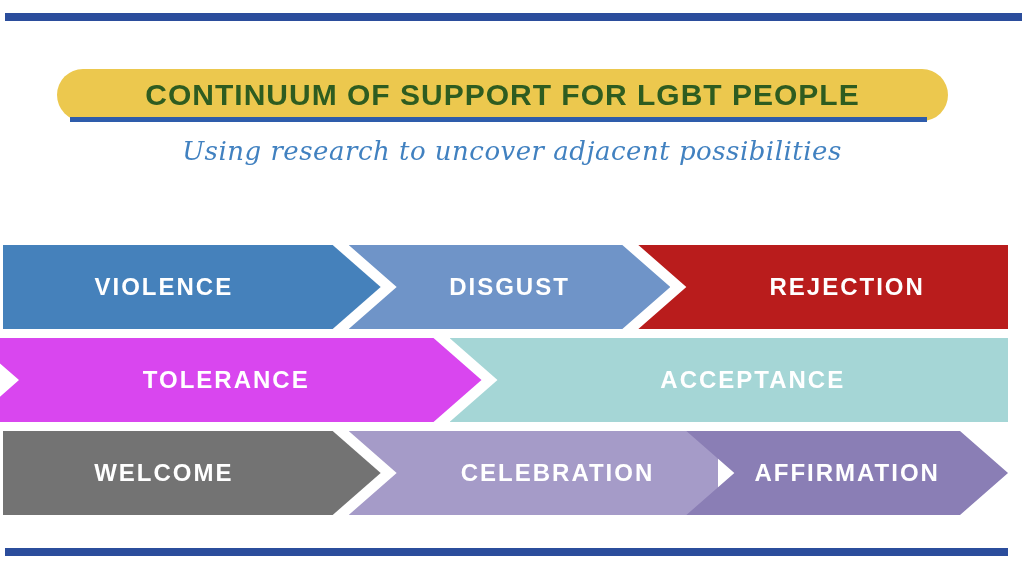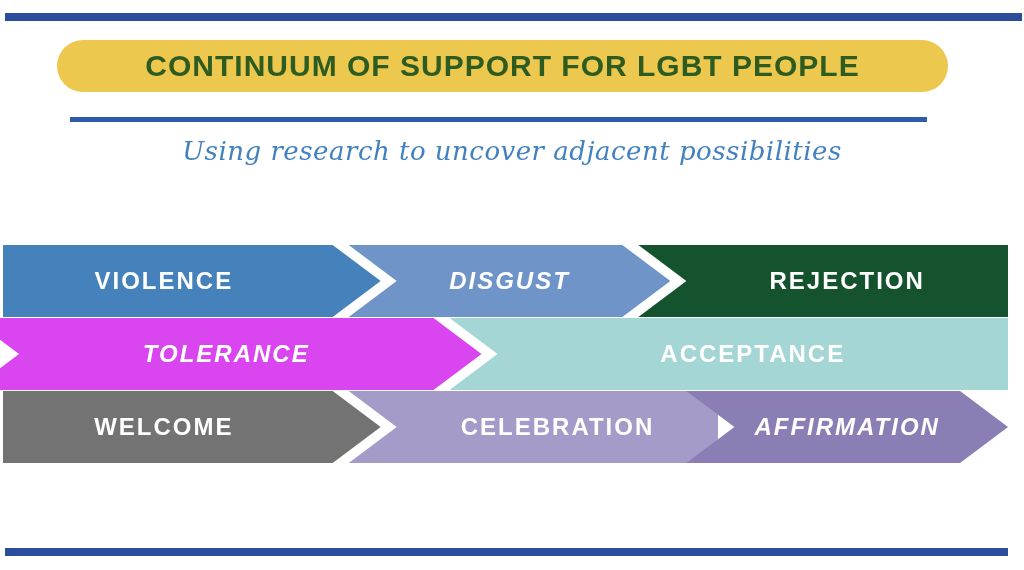--- a/index.html
+++ b/index.html
@@ -6,49 +6,48 @@
   body {
     width:1024px; height:570px; position:relative;
     background:#ffffff; overflow:hidden;
     font-family:"Liberation Sans", sans-serif;
   }
   .rule { position:absolute; }
   .top-rule { left:5px; right:2px; top:13px; height:8px; }
   .bottom-rule { left:5px; width:1003px; top:548px; height:8px; }
 
   .header-pill {
-    position:absolute; left:57px; top:40px; width:891px; height:52px;
+    position:absolute; left:57px; top:69px; width:891px; height:52px;
     border-radius:26px; display:flex; align-items:center; justify-content:center;
   }
   .header-title {
     font-size:30px; font-weight:800; letter-spacing:1px; white-space:nowrap;
   }
   .header-underline { position:absolute; left:70px; top:117px; width:857px; height:5px; }
 
   .subtitle {
     position:absolute; left:0; right:0; top:136px; text-align:center;
     font-family:"DejaVu Serif", serif; font-style:italic;
     font-size:26px; letter-spacing:0.5px;
   }
 
   .continuum { position:absolute; left:3px; top:245px; width:1005px; }
-  .chev-row { display:flex; height:72px; margin-bottom:1px; }
+  .chev-row { display:flex; height:84px; margin-bottom:9px; }
   .seg {
     flex:1; display:flex; align-items:center; justify-content:center;
     color:#ffffff; font-weight:bold; font-size:24px; letter-spacing:2px;
     white-space:nowrap;
   }
   .seg-first {
     clip-path: polygon(0 0, calc(100% - 48px) 0, 100% 50%, calc(100% - 48px) 100%, 0 100%);
     padding-right:56px;
   }
   .seg-mid {
     margin-left:-32px;
     clip-path: polygon(0 0, calc(100% - 48px) 0, 100% 50%, calc(100% - 48px) 100%, 0 100%, 48px 50%);
-    font-style: italic;
   }
   .seg-last {
     margin-left:-32px;
     clip-path: polygon(0 0, 100% 0, 100% 100%, 0 100%, 48px 50%);
     padding-left:48px;
   }
 </style>
 </head>
 <body>
 
@@ -60,21 +59,21 @@
 
 <div class="header-underline" style="background-color: rgb(46, 92, 171);"></div>
 
 <div class="subtitle" style="color: rgb(65, 129, 192); text-align: center;">Using research to uncover adjacent possibilities</div>
 
 <div class="continuum">
 
   <div class="chev-row">
     <div class="seg seg-first" style="background-color: rgb(69, 129, 187);">VIOLENCE</div>
     <div class="seg seg-mid" style="background-color: rgb(111, 148, 200);">DISGUST</div>
-    <div class="seg seg-last" style="background-color: #14532d;">REJECTION</div>
+    <div class="seg seg-last" style="background-color: #b91c1c;">REJECTION</div>
   </div>
 
   <div class="chev-row">
     <div class="seg seg-mid" style="background-color: #d946ef;">TOLERANCE</div>
     <div class="seg seg-last" style="background-color: rgb(165, 214, 214);">ACCEPTANCE</div>
   </div>
 
   <div class="chev-row">
     <div class="seg seg-first" style="background-color: #737373;">WELCOME</div>
     <div class="seg seg-last" style="background-color: rgb(165, 155, 200);">CELEBRATION</div>

